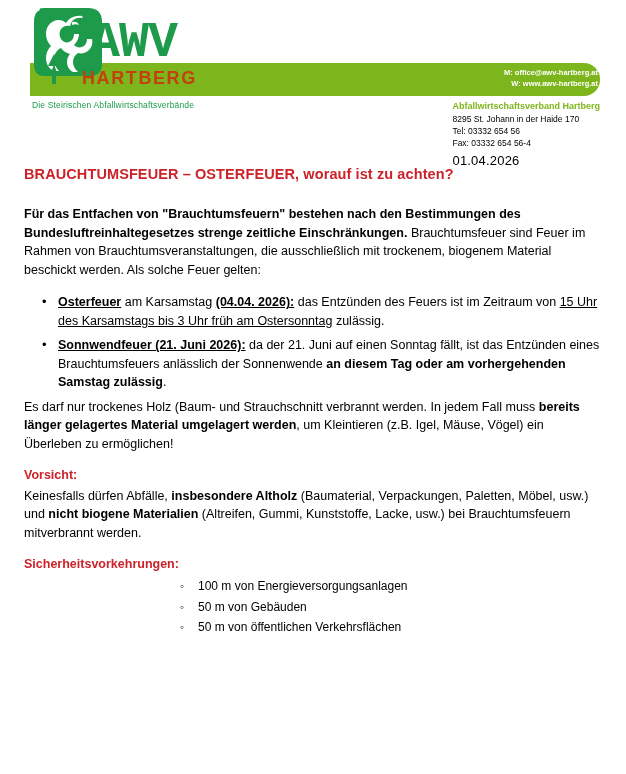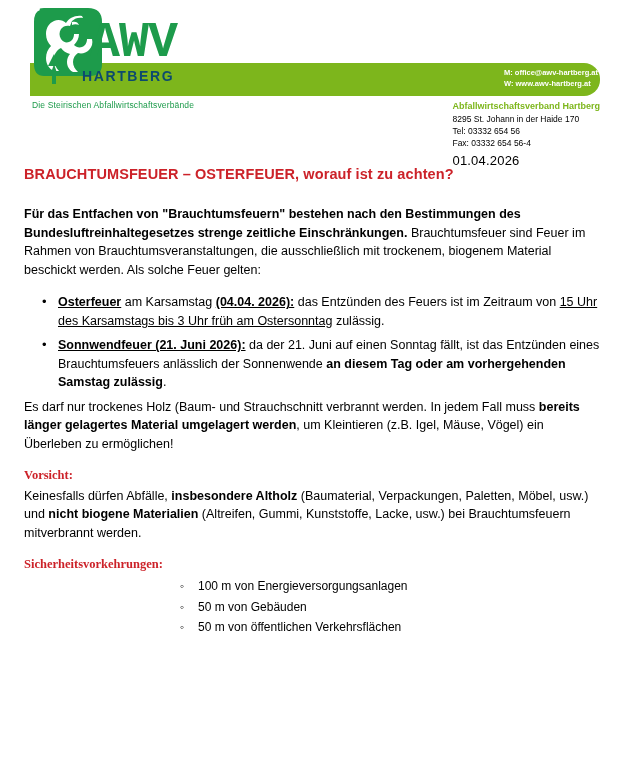--- a/index.html
+++ b/index.html
@@ -58,41 +58,42 @@
     letter-spacing: -1px;
     color: #1d9b4b;
     line-height: 1;
     font-family: Liberation Mono, monospace;
   }
 
   .hartberg-text {
     position: absolute;
     left: 82px;
     top: 69px;
-    font-size: 14px;
+    font-size: 18px;
     font-weight: bold;
     letter-spacing: 1.6px;
-    color: #0c4a6e;
+    color: #c2410c;
     line-height: 1;
   }
 
   .tagline {
     position: absolute;
     left: 32px;
     top: 100px;
     font-size: 8.5px;
     color: #1d9b4b;
     letter-spacing: 0.15px;
     white-space: nowrap;
   }
 
   .bar-contact {
     position: absolute;
     right: 28px;
     top: 68px;
+    text-align: right;
     color: #ffffff;
     font-size: 7.5px;
     font-weight: bold;
     line-height: 1.45;
   }
 
   .addr-block {
     position: absolute;
     right: 26px;
     top: 100px;
@@ -158,21 +159,20 @@
     top: -1px;
     font-size: 13px;
   }
 
   .sec-head {
     font-size: 12.5px;
     font-weight: bold;
     color: #cc2229;
     margin: 0 0 2px 0;
     line-height: 1.4;
-    font-family: Liberation Serif, serif;
   }
 
   ul.safety {
     margin: 2px 0 0 0;
     padding-left: 56px;
     list-style: none;
   }
   ul.safety > li {
     font-size: 12.5px;
     line-height: 1.45;

